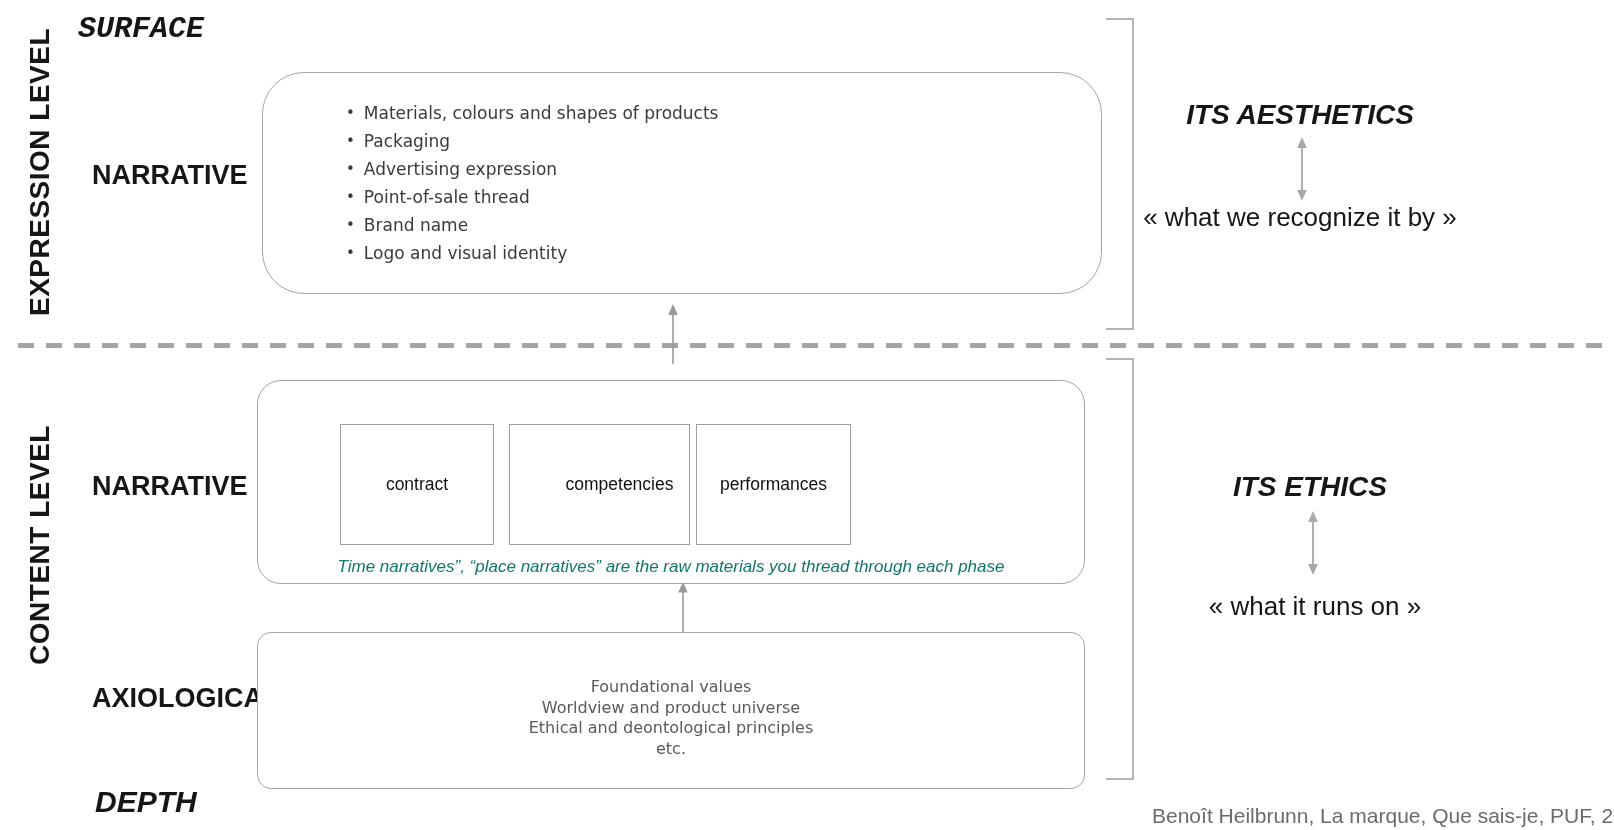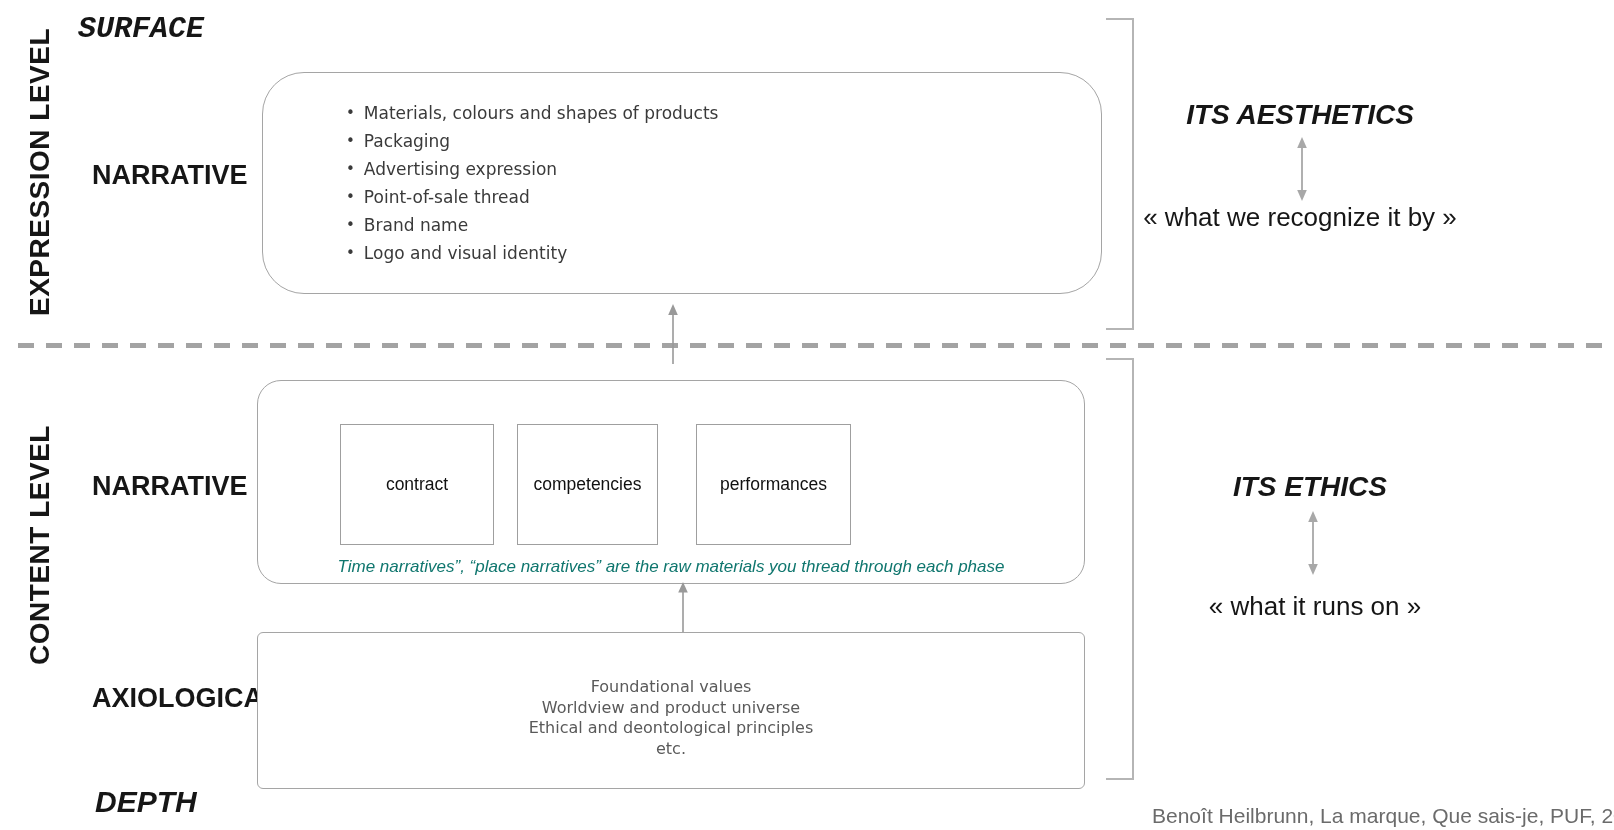--- a/index.html
+++ b/index.html
@@ -20,32 +20,32 @@
   .depth{left:95px;top:785px;}
   
   .row-label{position:absolute;font-size:27px;font-weight:600;color:#161616;white-space:nowrap;}
   .figurative{left:92px;top:160px;}
   .narrative{left:92px;top:471px;}
   .axiological{left:92px;top:683px;}
   
   .rbox{position:absolute;border:1.6px solid #a5a5a5;border-radius:42px;background:#ffffff;}
   .box-figurative{left:262px;top:72px;width:838px;height:220px;}
   .box-narrative{left:257px;top:380px;width:826px;height:202px;border-radius:24px;}
-  .box-axiological{left:257px;top:632px;width:826px;height:155px;border-radius:6px;}
+  .box-axiological{left:257px;top:632px;width:826px;height:155px;border-radius:14px;}
   
   .bullets{position:absolute;left:83px;top:26px;}
   .bullet-row{display:flex;align-items:flex-start;line-height:28px;height:28px;
     font-family:"DejaVu Sans",sans-serif;font-size:17px;color:#3a3a3a;white-space:nowrap;}
   .bullet-dot{font-size:15px;margin-right:9px;color:#3a3a3a;}
   
   .nsq{position:absolute;top:43px;height:119px;border:1.6px solid #9f9f9f;background:#ffffff;
     display:flex;align-items:center;justify-content:center;text-align:center;
     font-size:17.5px;color:#111;white-space:pre-line;line-height:1.3;}
   .nsq.s0{left:82px;width:152px;}
-  .nsq.s1{left:259px;width:139px;}
+  .nsq.s1{left:251px;width:139px;padding-left:40px;}
   .nsq.s2{left:438px;width:153px;}
   .nsq.s3{left:610px;width:150px;}
   .narr-caption{position:absolute;left:0;top:176px;width:100%;text-align:center;
     font-style:italic;font-size:17px;color:#0f766e;white-space:nowrap;}
   
   .axio-text{position:absolute;left:0;top:44px;width:100%;text-align:center;
     font-family:"DejaVu Sans",sans-serif;font-size:16px;line-height:20.5px;
     color:#5a5a5a;white-space:pre-line;}
   
   .divider{

